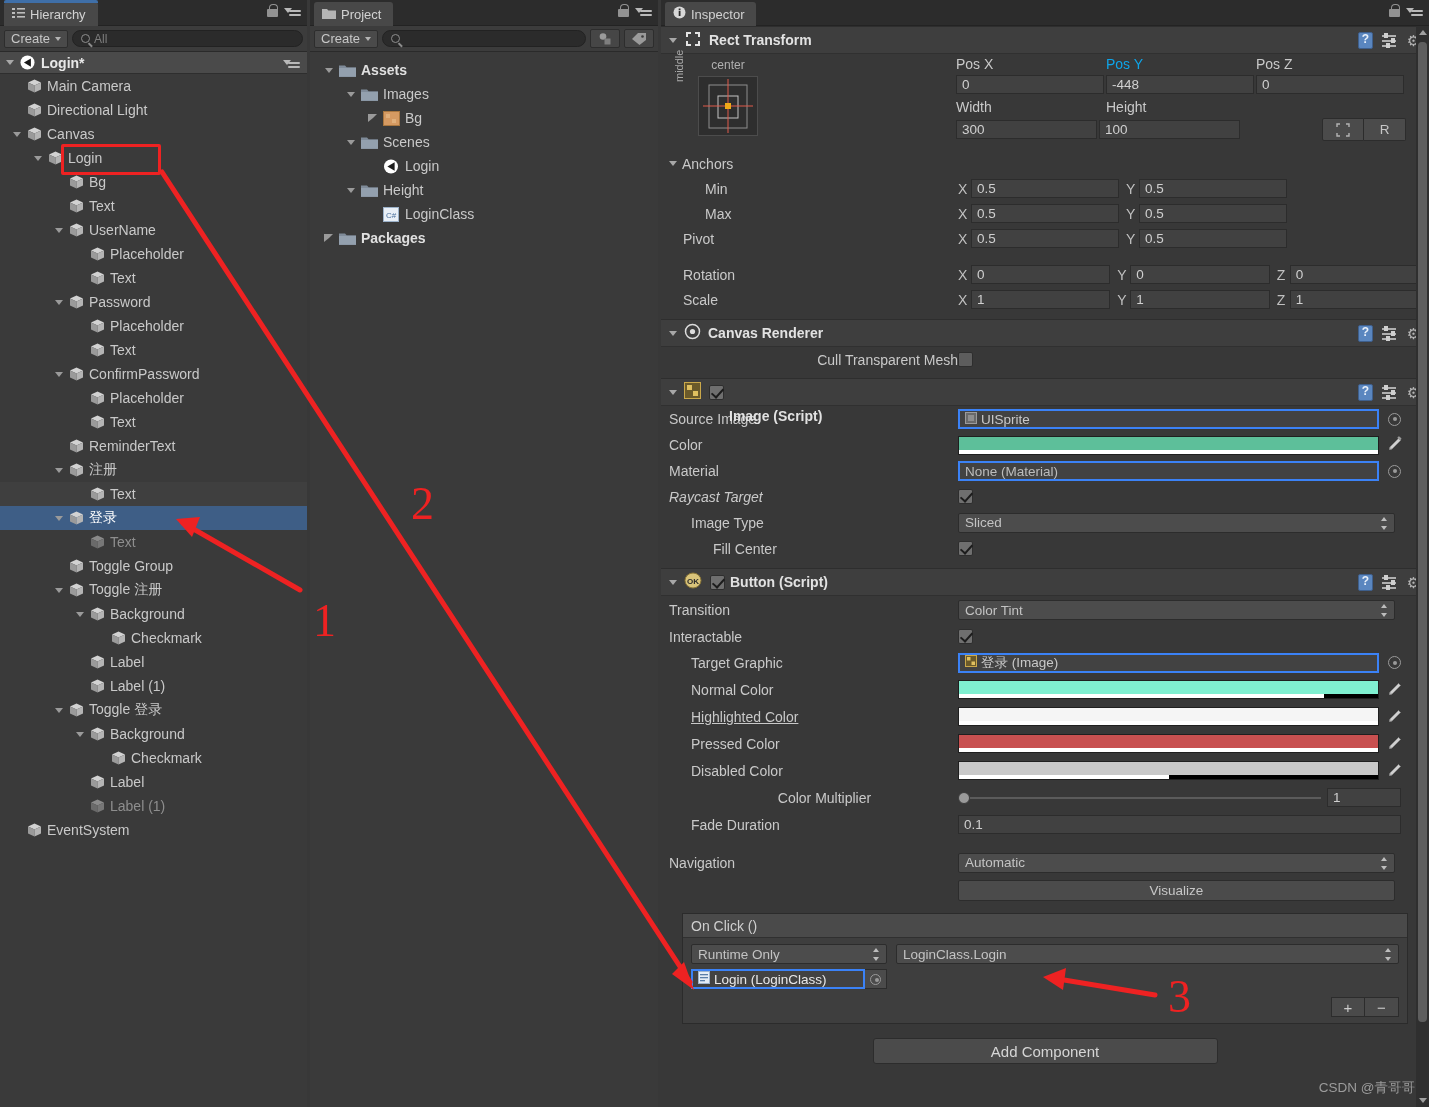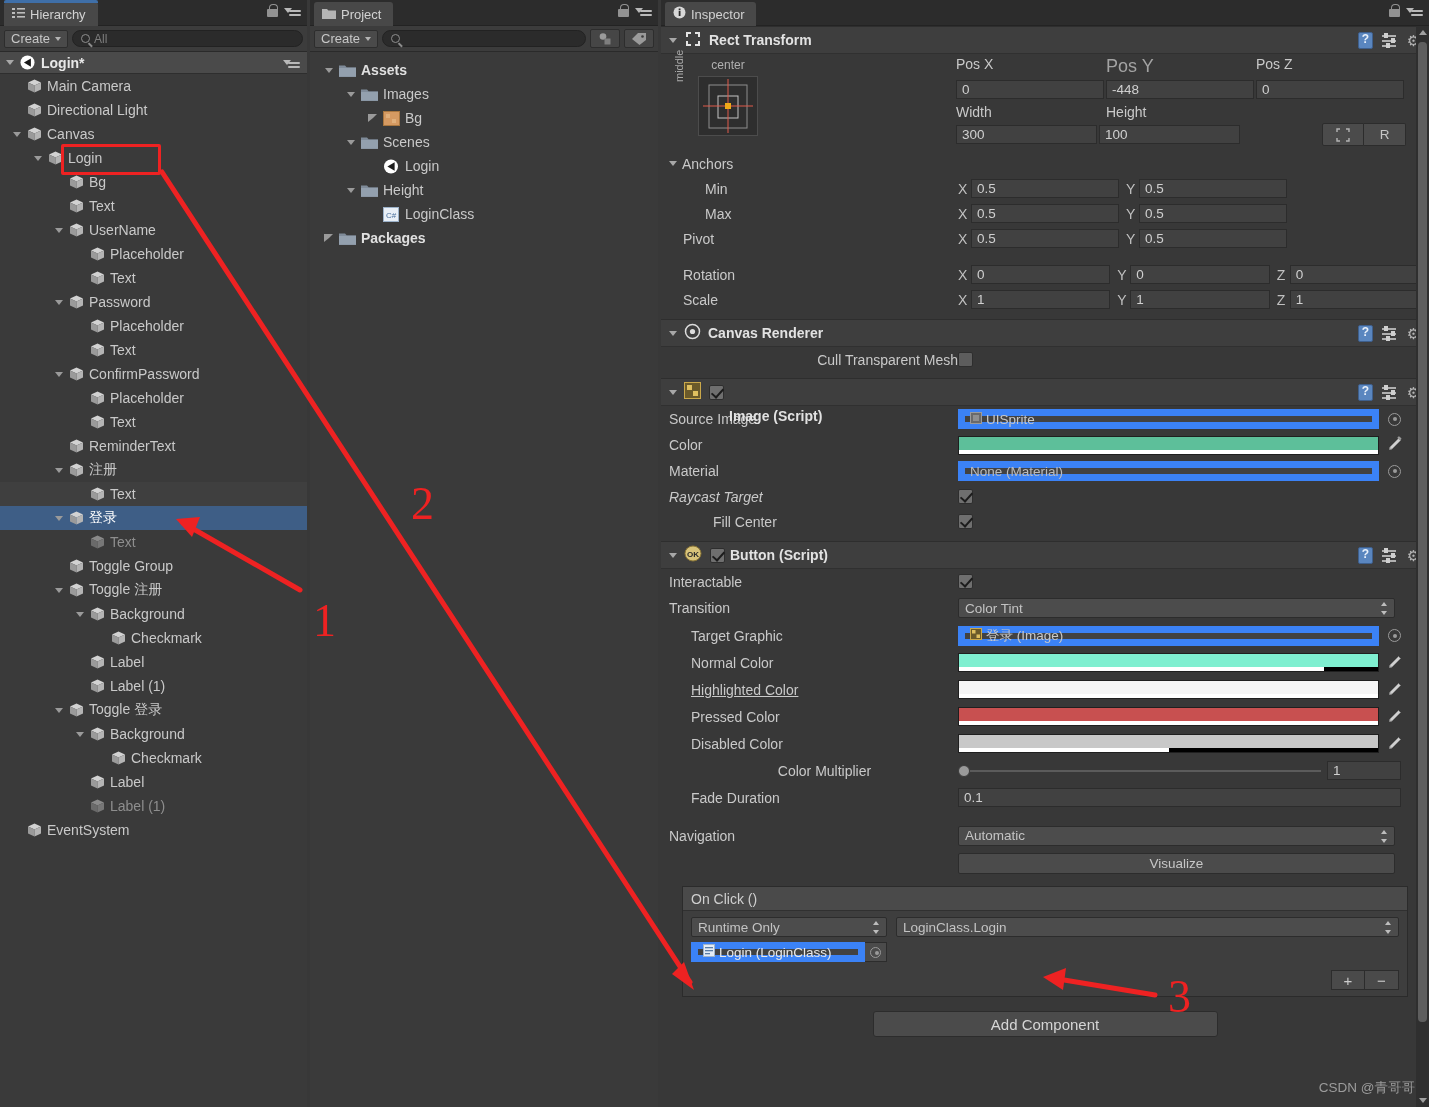--- a/index.html
+++ b/index.html
@@ -140,21 +140,21 @@
   .chk.off{ background:#5d5d5d;}
   .dropdown{
     height:20px; background:#4c4c4c; border:1px solid #2c2c2c; border-radius:2px;
     display:flex; align-items:center; padding:0 6px; color:#c3c3c3; font-size:13.5px;
     position:relative;
   }
   .dropdown .dd{ position:absolute; right:6px; top:3px; width:7px; height:13px;}
   .dropdown .dd::before{content:"";position:absolute;top:0;left:0;border-left:3.5px solid transparent;border-right:3.5px solid transparent;border-bottom:4px solid #bdbdbd;}
   .dropdown .dd::after{content:"";position:absolute;bottom:0;left:0;border-left:3.5px solid transparent;border-right:3.5px solid transparent;border-top:4px solid #bdbdbd;}
   .objfield{
-    height:20px; background:#424242; border:7px solid #3b82f6; display:flex; align-items:center;
+    height:20px; background:#424242; border:2px solid #3b82f6; display:flex; align-items:center;
     gap:4px; padding:0 5px; color:#c8c8c8; font-size:13.5px;
   }
   .radio-o{ width:13px;height:13px;border:1.5px solid #9a9a9a;border-radius:50%;position:relative;flex:none;}
   .radio-o::after{content:"";position:absolute;left:3.5px;top:3.5px;width:4px;height:4px;background:#9a9a9a;border-radius:50%;}
   .colorfield{ height:19px; border:1px solid #1f1f1f; position:relative; }
   .colorfield .alpha{ position:absolute; left:0; bottom:0; height:4px; background:#ffffff;}
   .colorfield .alphabg{ position:absolute; left:0; right:0; bottom:0; height:4px; background:#000000;}
   .eyedrop{ width:17px; height:18px; margin-left:7px; flex:none;}
   .slider{ position:relative; height:18px; display:flex; align-items:center;}
   .slider .track{ position:absolute; left:0; right:0; top:8px; height:2px; background:#5b5b5b;}
@@ -867,21 +867,21 @@
             <rect x="19" y="19" width="20" height="22" fill="none" stroke="#c4c4c4" stroke-width="1"></rect>
             <line x1="29" y1="2" x2="29" y2="56" stroke="#e05b4b" stroke-width="1"></line>
             <line x1="4" y1="29" x2="54" y2="29" stroke="#e05b4b" stroke-width="1"></line>
             <rect x="26" y="26" width="6" height="6" fill="#f0a818"></rect>
           </svg>
         </div>
 
         <div style="position:absolute;left:295px;top:2px;width:450px;">
           <div style="display:flex;gap:0;">
             <div style="width:150px;font-size:14px;color:#c9c9c9;">Pos X</div>
-            <div style="width:150px;font-size:18px;color:#a3a3a3;">Pos Y</div>
+            <div style="width:150px;font-size:14px;color:#0ea5e9;">Pos Y</div>
             <div style="width:150px;font-size:14px;color:#c9c9c9;">Pos Z</div>
           </div>
           <div style="display:flex;gap:0;margin-top:3px;">
             <div class="field" style="width:148px;">0</div>
             <div class="field" style="width:148px;margin-left:2px;">-448</div>
             <div class="field" style="width:148px;margin-left:2px;">0</div>
           </div>
           <div style="display:flex;gap:0;margin-top:5px;">
             <div style="width:150px;font-size:14px;color:#c9c9c9;">Width</div>
             <div style="width:150px;font-size:14px;color:#c9c9c9;">Height</div>
@@ -1041,20 +1041,27 @@
         <span class="flabel" style="width:289px;">Material</span>
         <span class="objfield" style="width:421px;color:#bcbcbc;">None (Material)</span>
         <span class="radio-o" style="margin-left:9px;"></span>
       </div>
 
       <div class="frow" style="padding-left:8px;">
         <span class="flabel" style="width:289px;font-style:italic;">Raycast Target</span>
         <span class="chk on"></span>
       </div>
 
+      <div class="frow" style="padding-left:8px;height:27px;">
+        <span class="flabel i1" style="width:289px;">Image Type</span>
+        <span class="dropdown" style="width:437px;">
+          <span>Sliced</span>
+          <span class="dd"></span>
+        </span>
+      </div>
 
       <div class="frow" style="padding-left:8px;">
         <span class="flabel i2" style="width:289px;">Fill Center</span>
         <span class="chk on"></span>
       </div>
 
       <div style="height:7px;"></div>
 
       <div class="comp-header">
         <span class="tri"></span>
@@ -1073,31 +1080,31 @@
               <i></i>
               <i></i>
               <b style="left:2px;top:0"></b>
               <b style="left:9px;top:5px"></b>
               <b style="left:4px;top:10px"></b>
             </span>
           <span class="gear-ico">⚙</span>
         </span>
       </div>
 
-      <div class="frow" style="padding-left:8px;">
-        <span class="flabel" style="width:289px;">Interactable</span>
-        <span class="chk on"></span>
-      </div>
-
       <div class="frow" style="padding-left:8px;height:28px;">
         <span class="flabel" style="width:289px;">Transition</span>
         <span class="dropdown" style="width:437px;">
           <span>Color Tint</span>
           <span class="dd"></span>
         </span>
+      </div>
+
+      <div class="frow" style="padding-left:8px;">
+        <span class="flabel" style="width:289px;">Interactable</span>
+        <span class="chk on"></span>
       </div>
 
       <div class="frow" style="padding-left:8px;height:27px;">
         <span class="flabel i1" style="width:289px;">Target Graphic</span>
         <span class="objfield" style="width:421px;">
           <span>
             <svg width="12" height="12" viewBox="0 0 12 12">
                 <rect x="0.5" y="0.5" width="11" height="11" fill="#6b5a2a" stroke="#caa84a"></rect>
                 <rect x="2" y="2" width="3.5" height="3.5" fill="#e0c060"></rect>
                 <rect x="6.5" y="6.5" width="3.5" height="3.5" fill="#e0c060"></rect>

